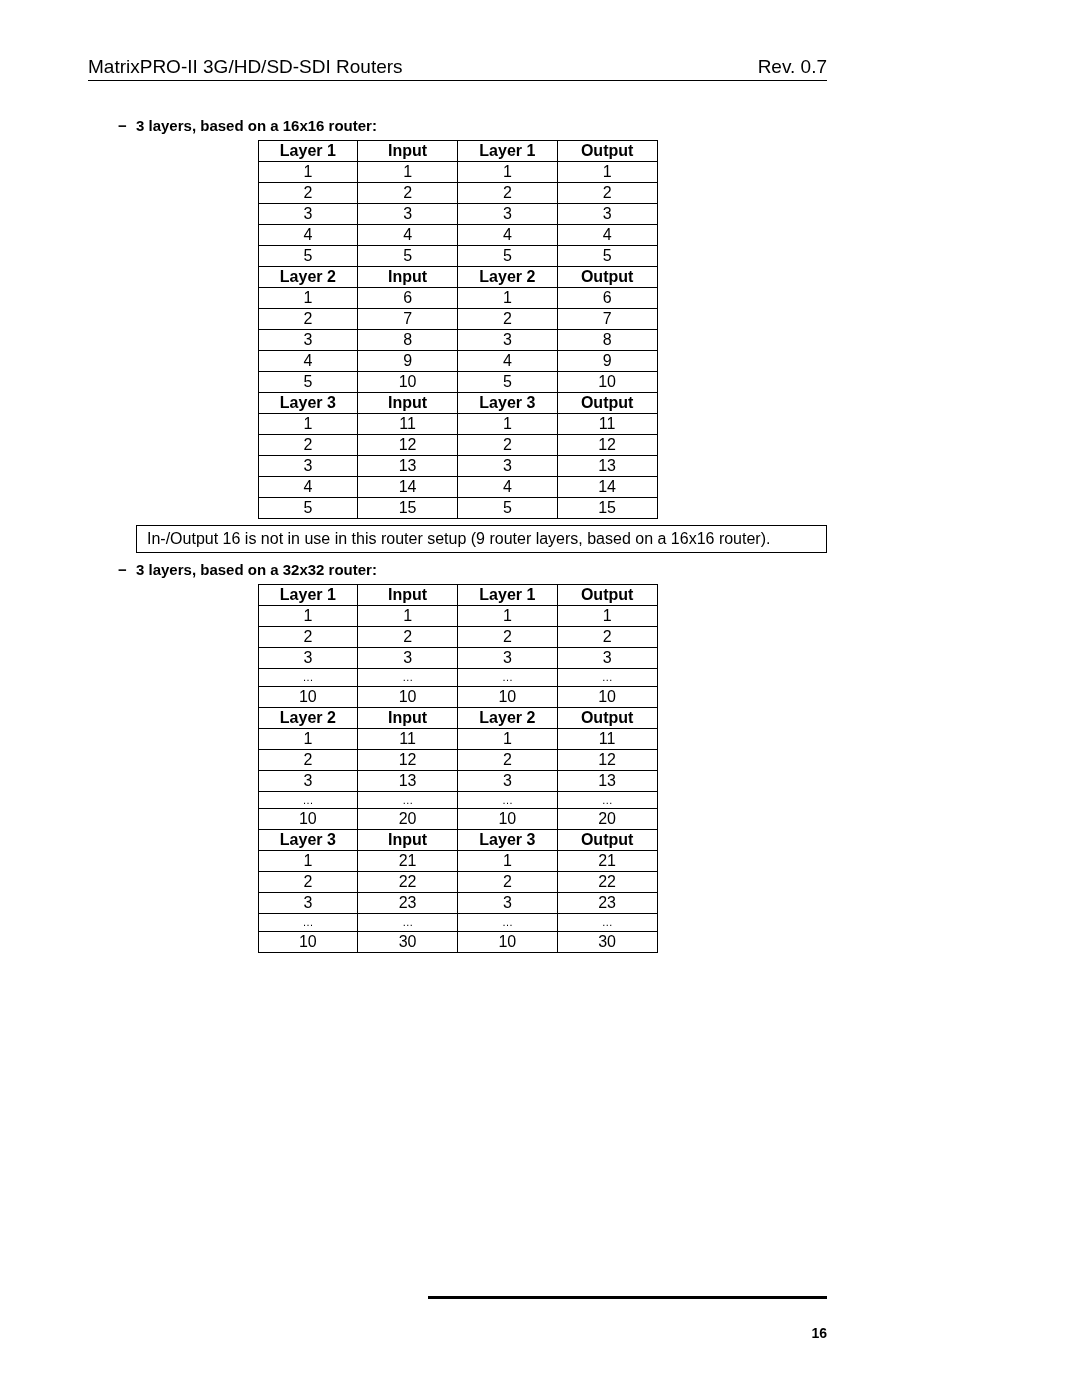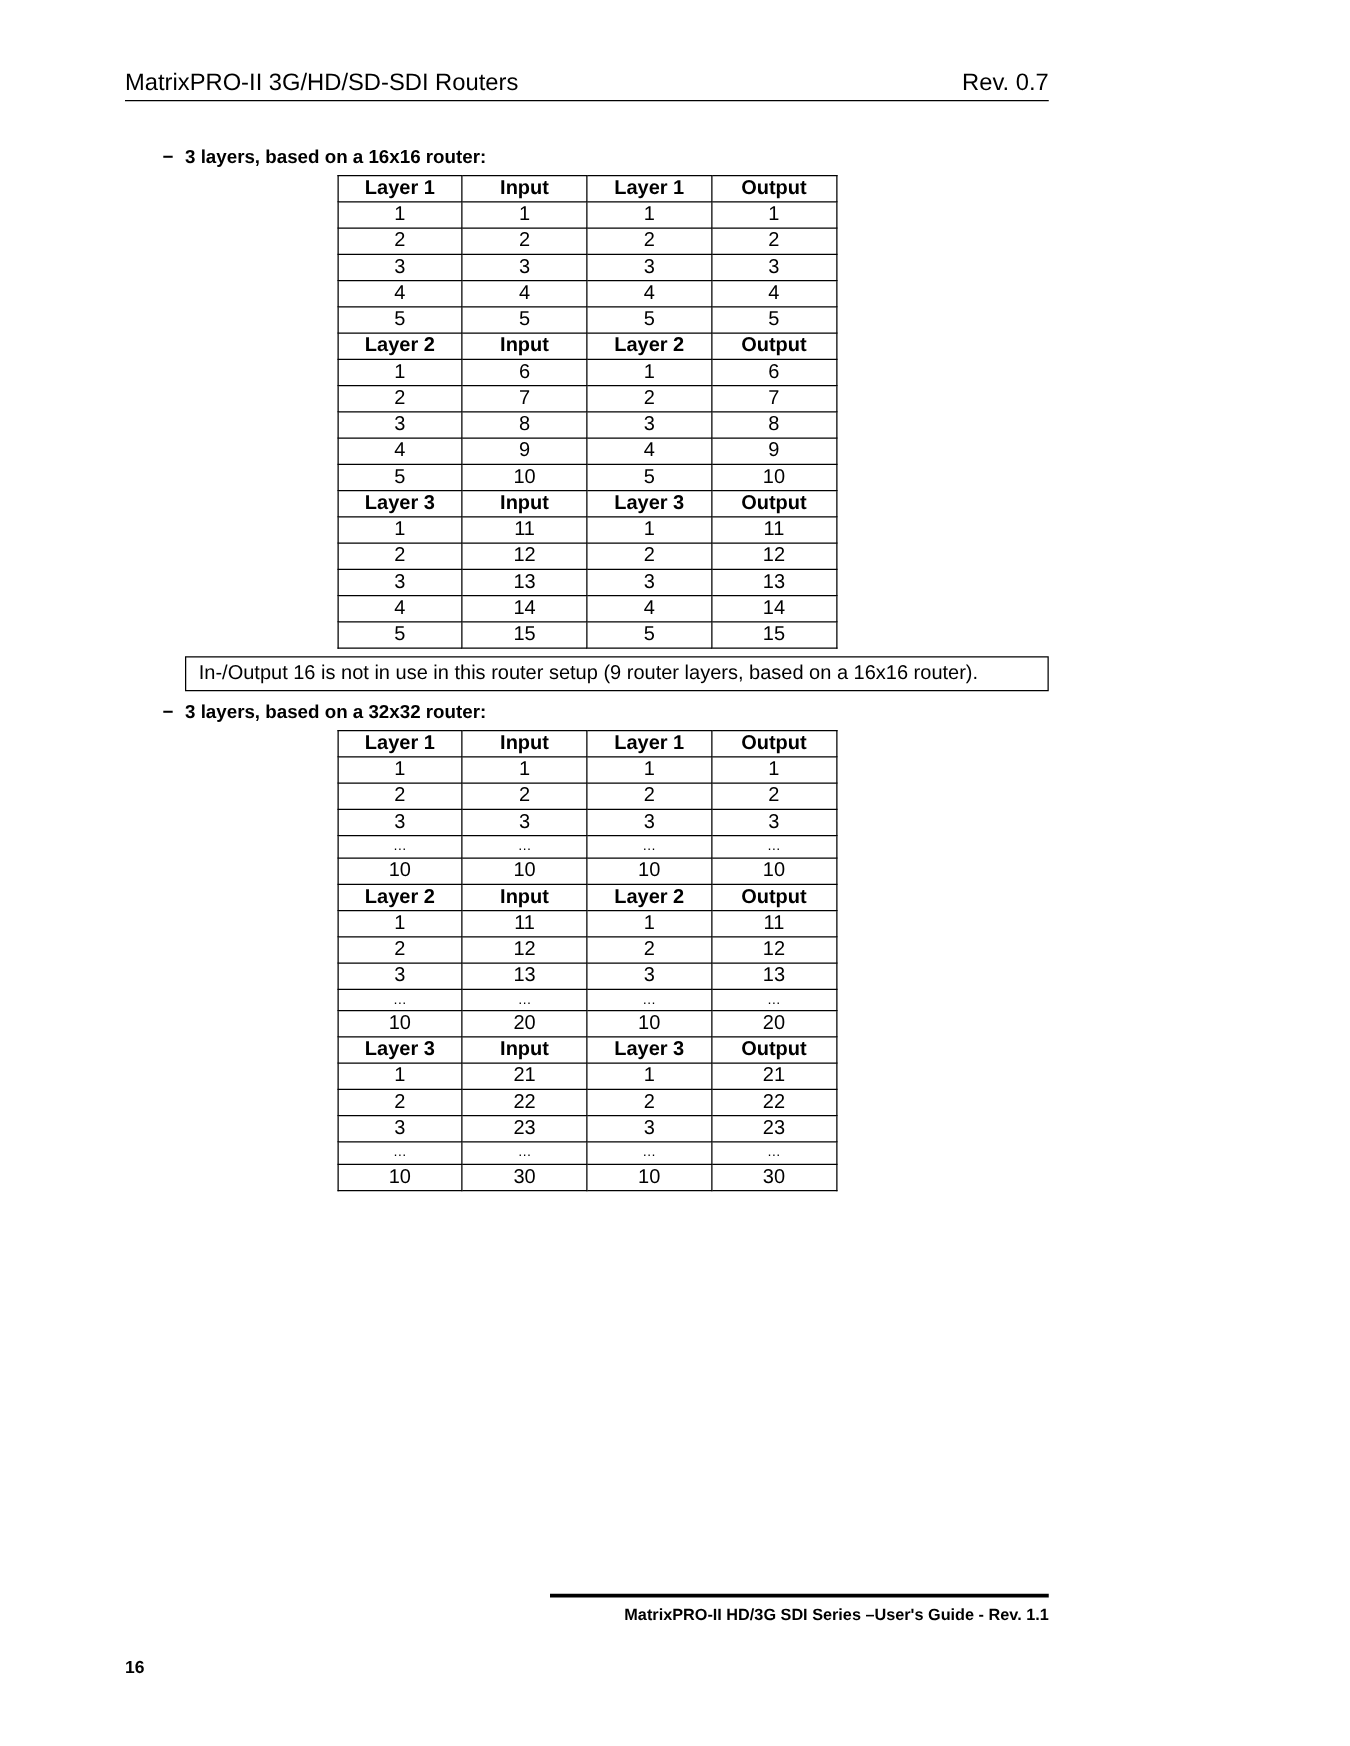--- a/index.html
+++ b/index.html
@@ -10,21 +10,20 @@
     font-family: Verdana, Geneva, sans-serif;
     font-size: 14px;
     color: #000;
   }
   .page {
     width: 915px;
     height: 1397px;
     position: relative;
     box-sizing: border-box;
     padding: 56px 88px 56px 88px;
-    margin-left: 12px;
   }
   .header {
     display: flex;
     justify-content: space-between;
     align-items: baseline;
     font-size: 19px;
     font-family: Arial, Helvetica, sans-serif;
     padding-bottom: 2px;
     border-bottom: 1px solid #000;
   }
@@ -88,20 +87,21 @@
   }
   .footer-text {
     text-align: right;
     font-weight: bold;
     font-size: 13px;
   }
   .page-num {
     font-weight: bold;
     font-size: 14px;
     margin-top: 26px;
+    text-align: right;
   }
 </style>
 </head>
 <body>
 
 <div class="page">
 
   <div class="header">
     <span>MatrixPRO-II 3G/HD/SD-SDI Routers</span>
     <span>Rev. 0.7</span>
@@ -348,17 +348,16 @@
             <td>10</td>
             <td>30</td>
           </tr>
     </tbody>
       </table>
 
   </div>
 
   <div class="footer-wrap">
     <div class="footer-rule"></div>
-    <div class="footer-text">MatrixPRO-II HD/3G SDI Series –User's Guide - Rev. 1.1</div>
     <div class="page-num">16</div>
   </div>
 
 </div>
 
 </body></html>

